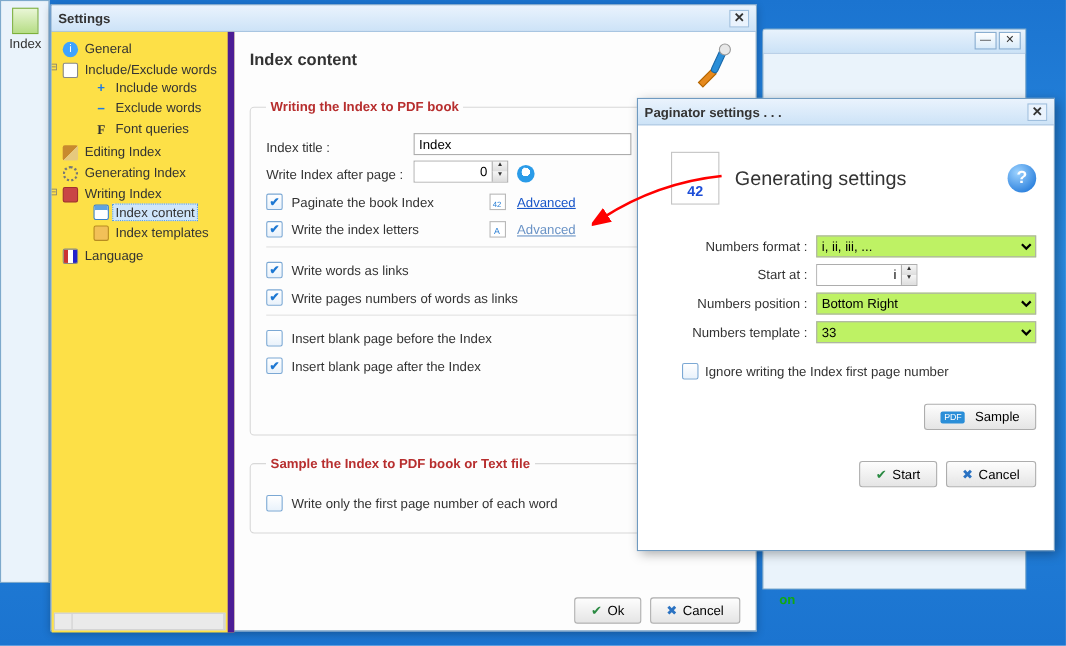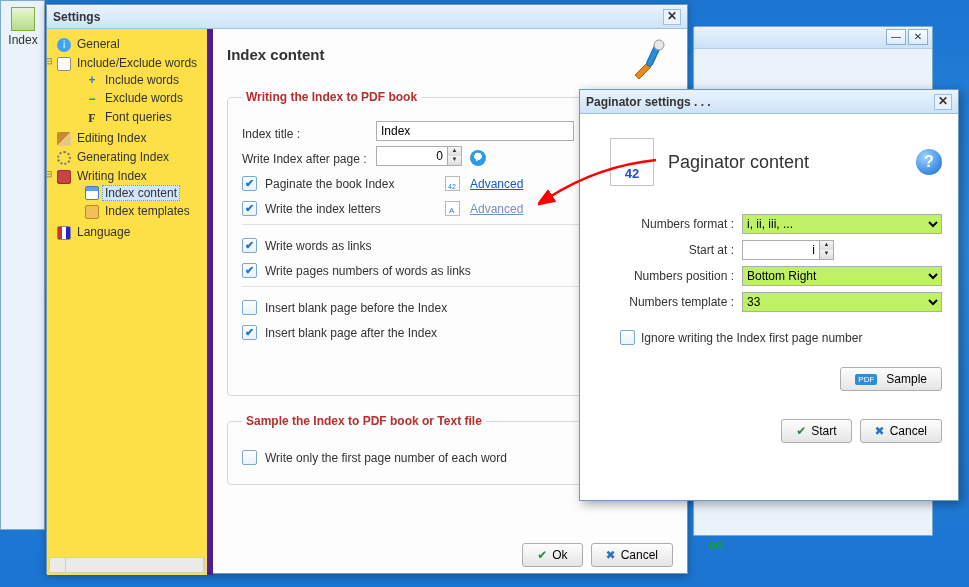--- a/index.html
+++ b/index.html
@@ -256,21 +256,21 @@
   <div class="titlebar">
     <span>Paginator settings . . .</span>
     <span class="spacer"></span>
     <div class="closex">✕</div>
   </div>
   <div class="pag-body">
     <div class="pag-head">
       <div class="pag-icon-box">
           <span>42</span>
         </div>
-      <h2>Paginator content</h2>
+      <h2>Generating settings</h2>
       <div class="help-ic">?</div>
     </div>
 
     <div class="frow">
       <div class="flbl">Numbers format :</div>
       <select class="sel"><option>i, ii, iii, ...</option></select>
     </div>
     <div class="frow">
       <div class="flbl">Start at :</div>
       <div class="spin">

